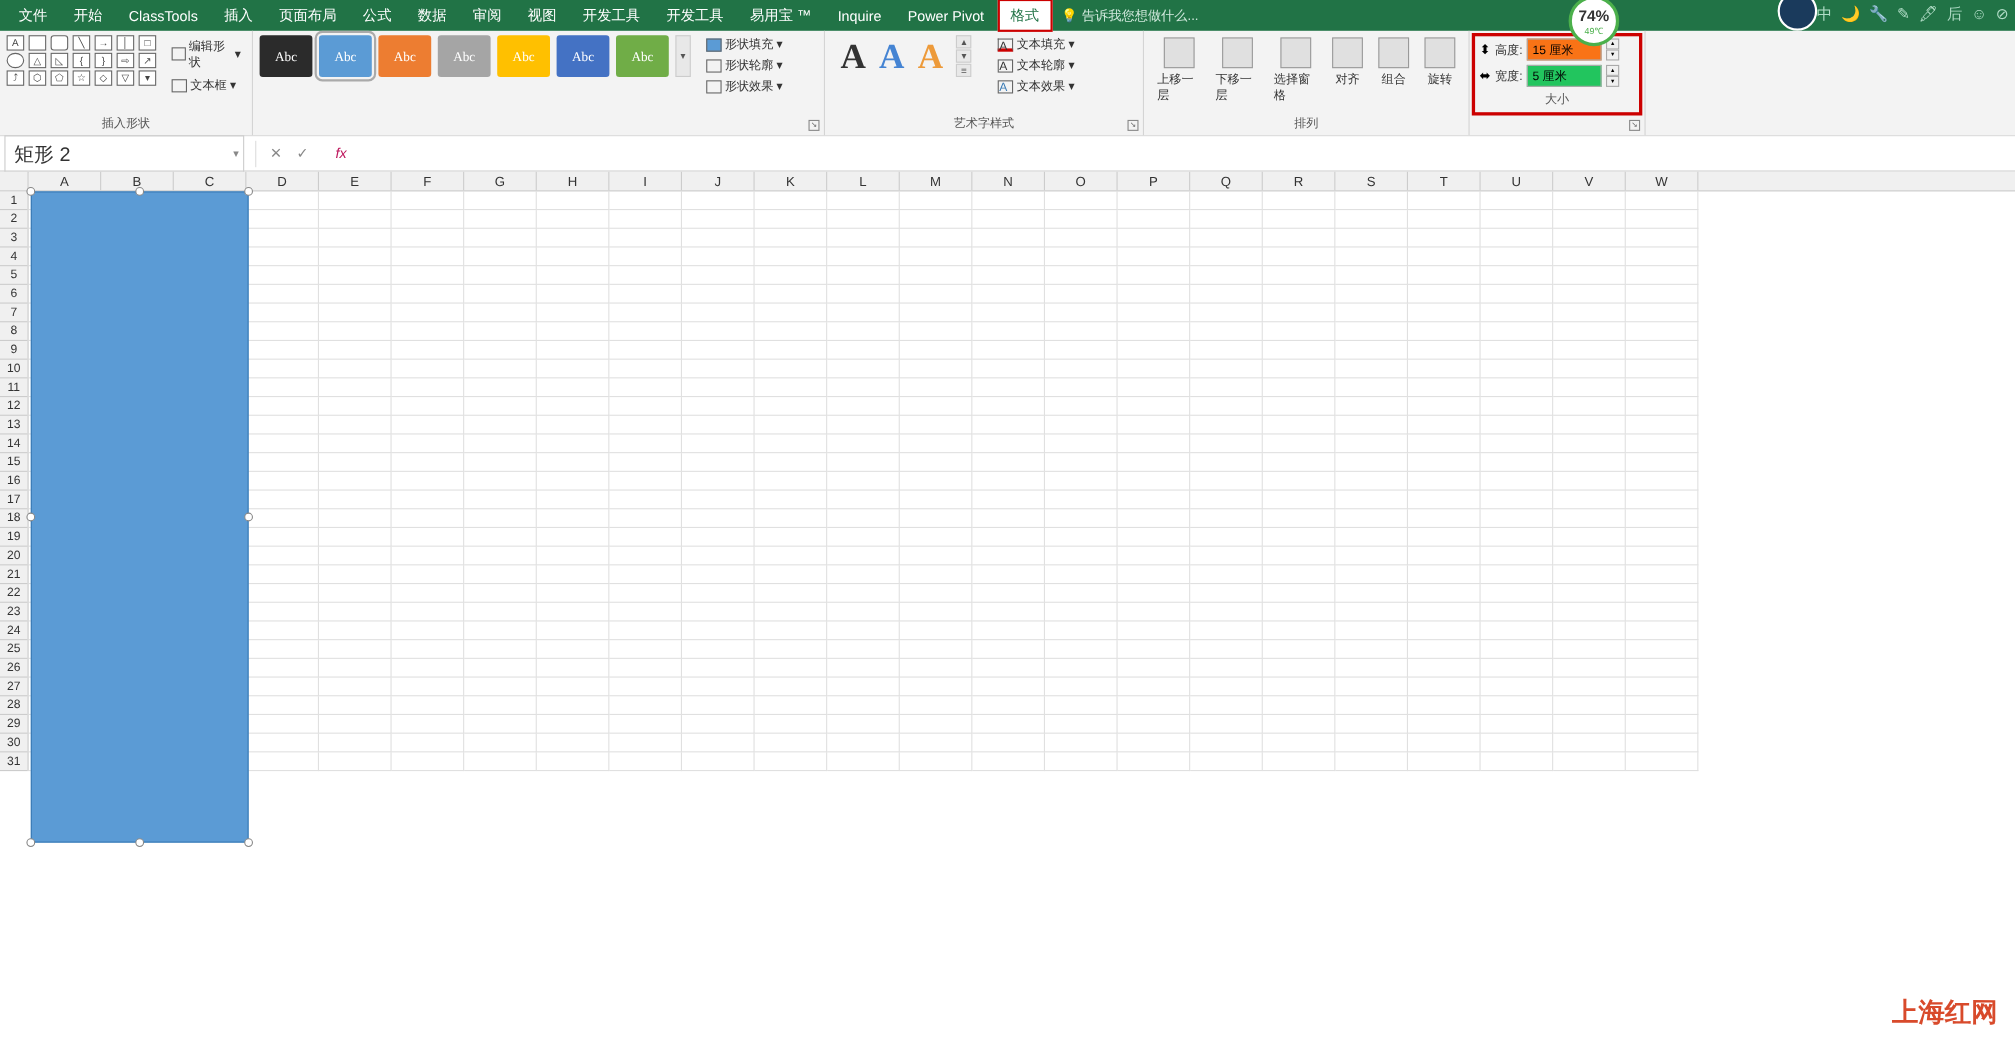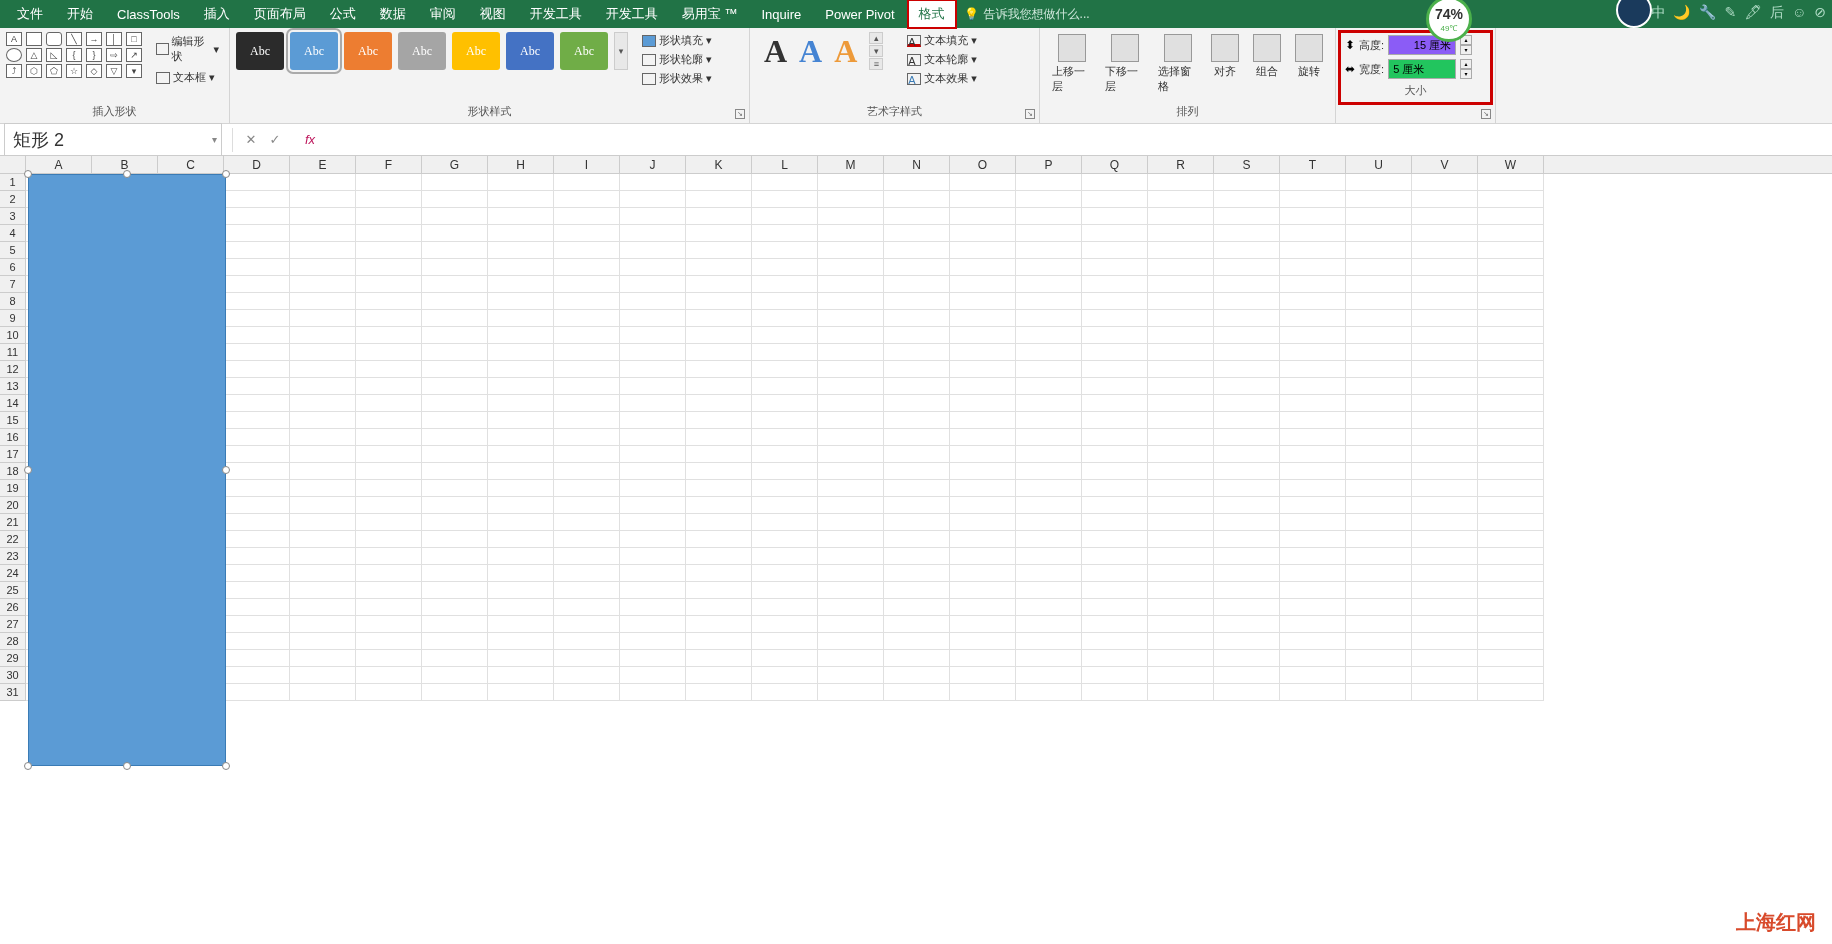--- a/index.html
+++ b/index.html
@@ -44,21 +44,21 @@
 
 .arrange-items { display: flex; gap: 2px; }
 .arrange-btn { display: flex; flex-direction: column; align-items: center; gap: 2px; padding: 2px 6px; cursor: pointer; font-size: 11px; color: #333; }
 .arrange-icon { width: 28px; height: 28px; background: #e0e0e0; border: 1px solid #999; }
 
 
 .size-group-wrap { border: 3px solid #c00; padding: 2px 4px; }
 .size-row { display: flex; align-items: center; gap: 4px; margin-bottom: 4px; }
 .size-label { font-size: 11px; color: #333; }
 .size-input { width: 68px; height: 20px; border: 1px solid #aaa; font-size: 11px; padding: 0 4px; background: #22c55e; }
-.size-input.sel { background: #8b5cf6; text-align: right; }
+.size-input.sel { background: #f97316; }
 .spinner { width: 12px; display: flex; flex-direction: column; }
 .spin-btn { width: 12px; height: 10px; border: 1px solid #aaa; background: #f0f0f0; font-size: 6px; text-align: center; line-height: 8px; cursor: pointer; }
 
 .opt-row { font-size: 11px; color: #333; padding: 1px 4px; cursor: pointer; display: flex; align-items: center; gap: 3px; }
 .opt-icon { width: 14px; height: 12px; border: 1px solid #666; display: inline-block; }
 
 
 .formula-bar { height: 32px; border-bottom: 1px solid #ccc; display: flex; align-items: center; background: #fff; }
 .name-box { width: 218px; height: 28px; border: 1px solid #ccc; margin: 2px 4px; display: flex; align-items: center; padding: 16px 8px; font-size: 18px; color: #333; position: relative; }
 .name-box-dd { position: absolute; right: 4px; font-size: 10px; color: #888; cursor: pointer; }
@@ -78,21 +78,21 @@
 .cell-row { display: flex; height: 17px; }
 .cell { width: 66px; height: 17px; border-right: 1px solid #e0e0e0; border-bottom: 1px solid #e0e0e0; }
 
 
 .shape-rect { position: absolute; top: 18px; left: 28px; width: 198px; height: 592px; background: #5b9bd5; border: 1px solid #3a7bb5; z-index: 5; }
 .handle { position: absolute; width: 8px; height: 8px; background: #fff; border: 1px solid #888; border-radius: 50%; }
 .h-tl { top: -5px; left: -5px; } .h-tm { top: -5px; left: calc(50% - 4px); } .h-tr { top: -5px; right: -5px; }
 .h-ml { top: calc(50% - 4px); left: -5px; } .h-mr { top: calc(50% - 4px); right: -5px; }
 .h-bl { bottom: -5px; left: -5px; } .h-bm { bottom: -5px; left: calc(50% - 4px); } .h-br { bottom: -5px; right: -5px; }
 
-.watermark { position: absolute; bottom: 8px; right: 16px; font-size: 20px; color: #d84a2b; font-weight: bold; z-index: 20; }
+.watermark { position: absolute; bottom: 8px; right: 16px; font-size: 24px; color: #d84a2b; font-weight: bold; z-index: 20; }
 </style>
 </head>
 <body>
 
 <div class="menubar">
   <div class="menu-item">文件</div>
   <div class="menu-item">开始</div>
   <div class="menu-item">ClassTools</div>
   <div class="menu-item">插入</div>
   <div class="menu-item">页面布局</div>
@@ -173,21 +173,20 @@
         <div class="style-swatch" style="background:#4472c4">Abc</div>
         <div class="style-swatch" style="background:#70ad47">Abc</div>
         <div class="style-nav">▾</div>
       </div>
       <div class="style-opts">
         <div class="opt-row"><span class="opt-icon" style="background:#5b9bd5"></span><span>形状填充</span> ▾</div>
         <div class="opt-row"><span class="opt-icon"></span><span>形状轮廓</span> ▾</div>
         <div class="opt-row"><span class="opt-icon"></span><span>形状效果</span> ▾</div>
       </div>
     </div>
-    <div class="group-label">形状样式</div>
     <div class="dialog-launcher">↘</div>
   </div>
 
   <div class="ribbon-group" style="width:290px">
     <div class="group-content">
       <div class="wa-gallery">
         <div class="wa-A" style="color:#333">A</div>
         <div class="wa-A" style="color:#4584d3">A</div>
         <div class="wa-A" style="color:#ed9a3a">A</div>
         <div style="display:flex;flex-direction:column;gap:1px">

